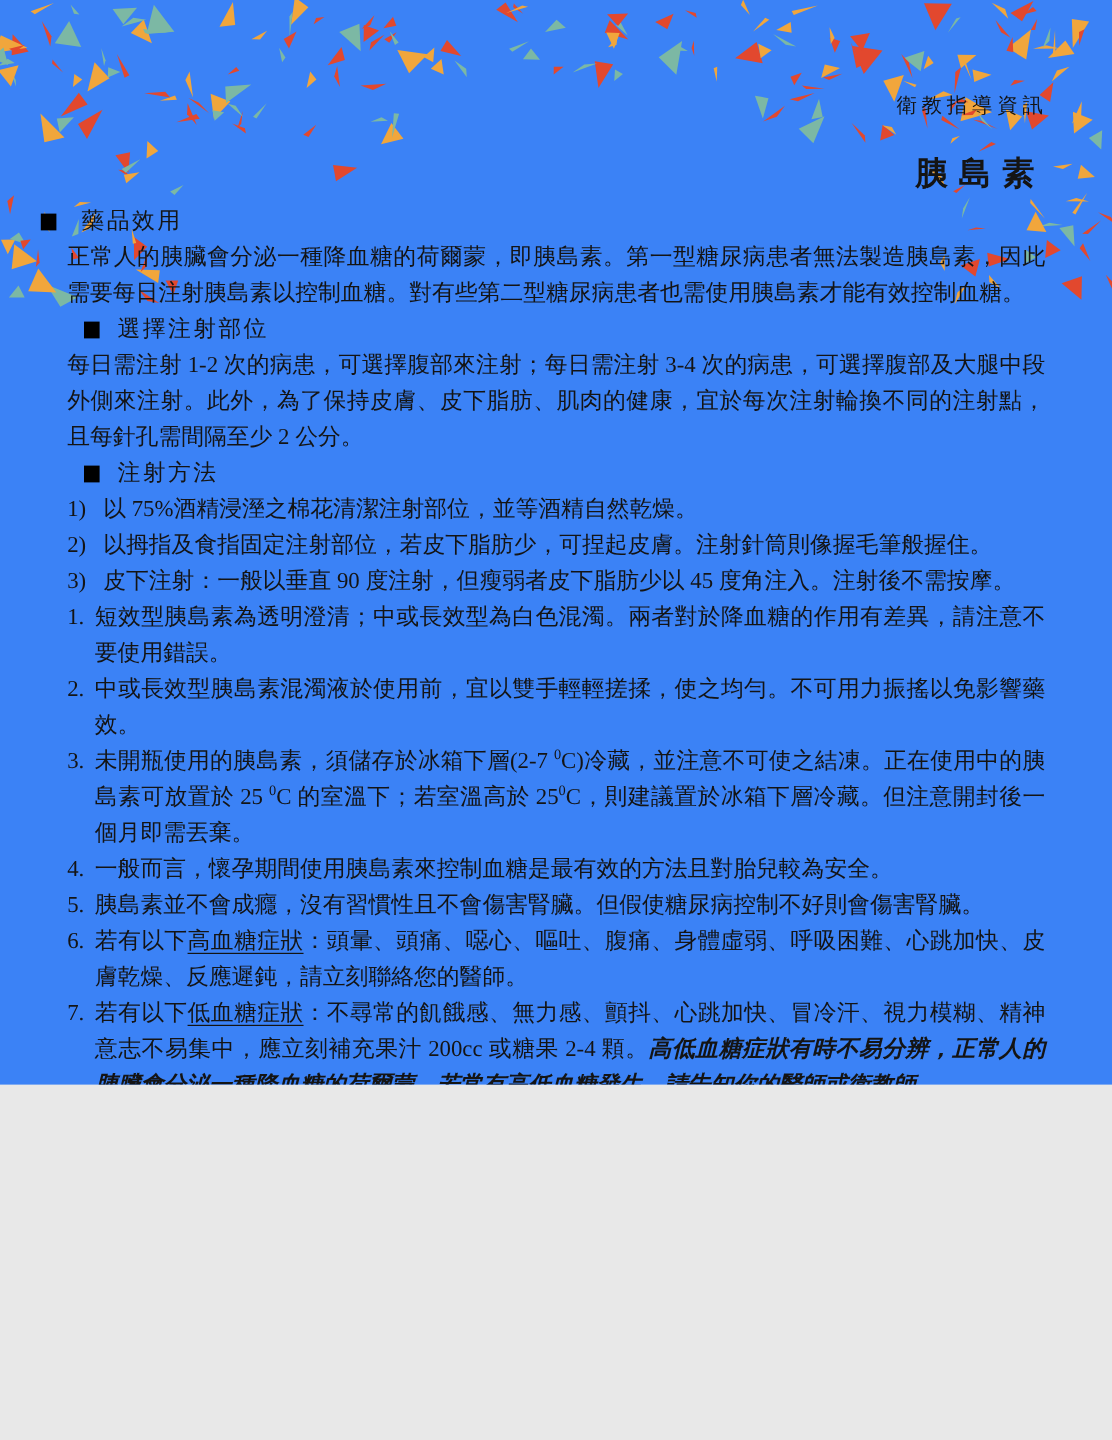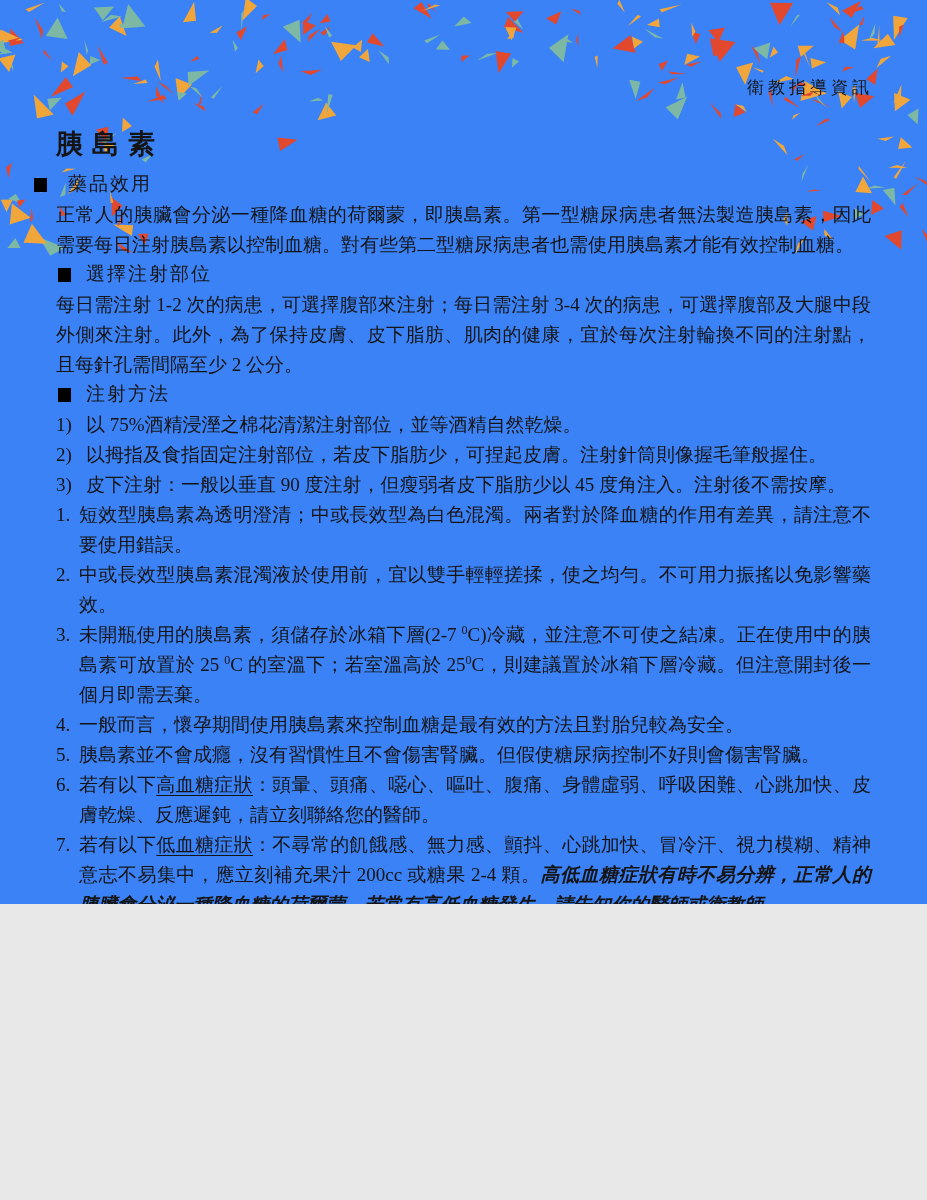--- a/index.html
+++ b/index.html
@@ -1,26 +1,26 @@
 <!DOCTYPE html>
 <html><head>
 <meta charset="utf-8">
 <style>
   html,body{margin:0;padding:0;background:#e8e8e8;}
   .page{position:relative;width:927px;height:904px;background:#3b82f6;overflow:hidden;
         font-family:"Liberation Serif","DejaVu Serif",serif;color:#141414;margin:0 auto;}
   #confetti{position:absolute;left:0;top:0;z-index:0;}
   .corner-label{position:absolute;top:76px;right:54px;font-size:17px;letter-spacing:4px;z-index:2;}
-  .doc-title{position:absolute;top:126px;left:56px;width:815px;text-align:left;
+  .doc-title{position:absolute;top:126px;left:56px;width:815px;text-align:right;
              font-size:27px;font-weight:bold;letter-spacing:9px;z-index:2;}
   .doc-body{position:absolute;top:170px;left:56px;width:815px;z-index:2;
             font-size:19px;line-height:30px;}
   .heading{display:flex;align-items:center;gap:15px;}
   .heading.first{margin-left:-22px;gap:21px;}
-  .heading:not(.first){margin-left:2px;}
+  .heading:not(.first){margin-left:14px;}
   .bullet{width:13px;height:14px;background:#000;flex:0 0 13px;}
   .hlabel{letter-spacing:2px;font-family:Liberation Mono, monospace;}
   .block{text-align:justify;position:relative;}
   .block.item .marker{position:absolute;left:0;top:0;}
   .u{text-decoration:underline;text-underline-offset:4px;}
   .em{font-weight:bold;font-style:italic;}
   sup{font-size:12px;line-height:0;}
   .footer{position:absolute;left:0;top:1072px;width:927px;height:56px;z-index:2;}
   .logo{position:absolute;left:191px;top:2px;}
   .logo-divider{position:absolute;left:243px;top:10px;width:1px;height:33px;background:#9a9a9a;}

